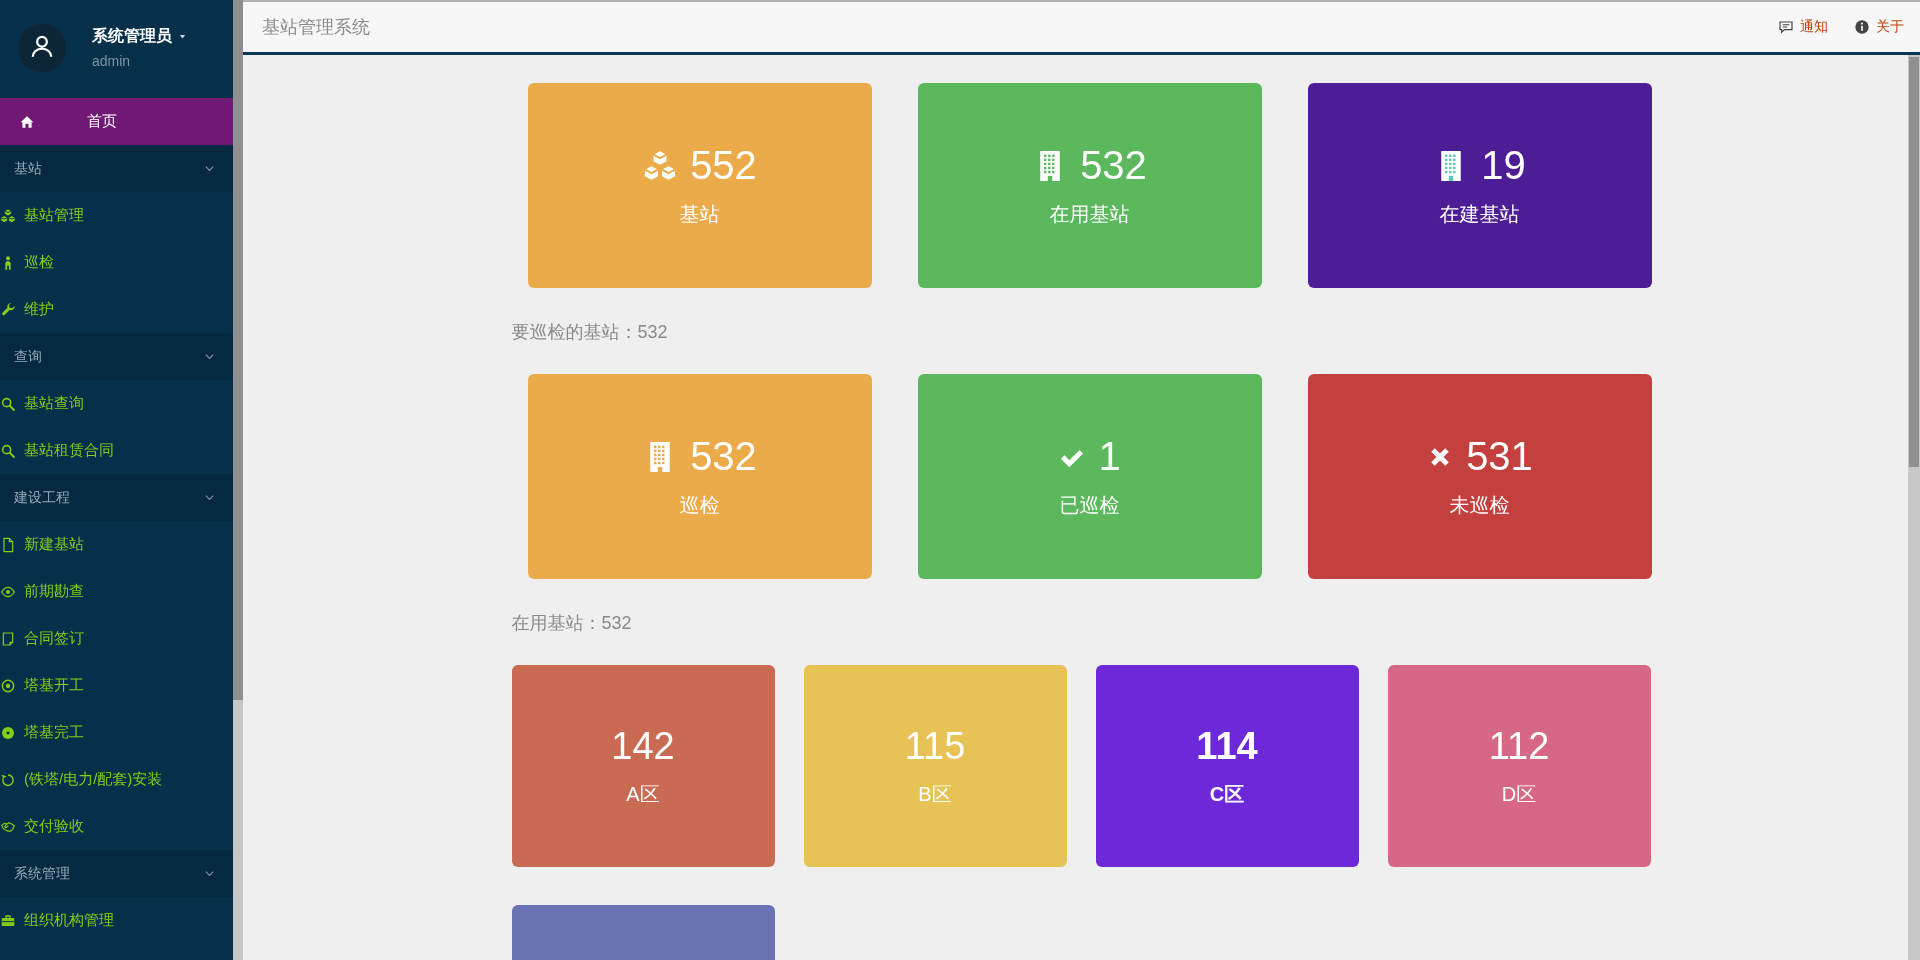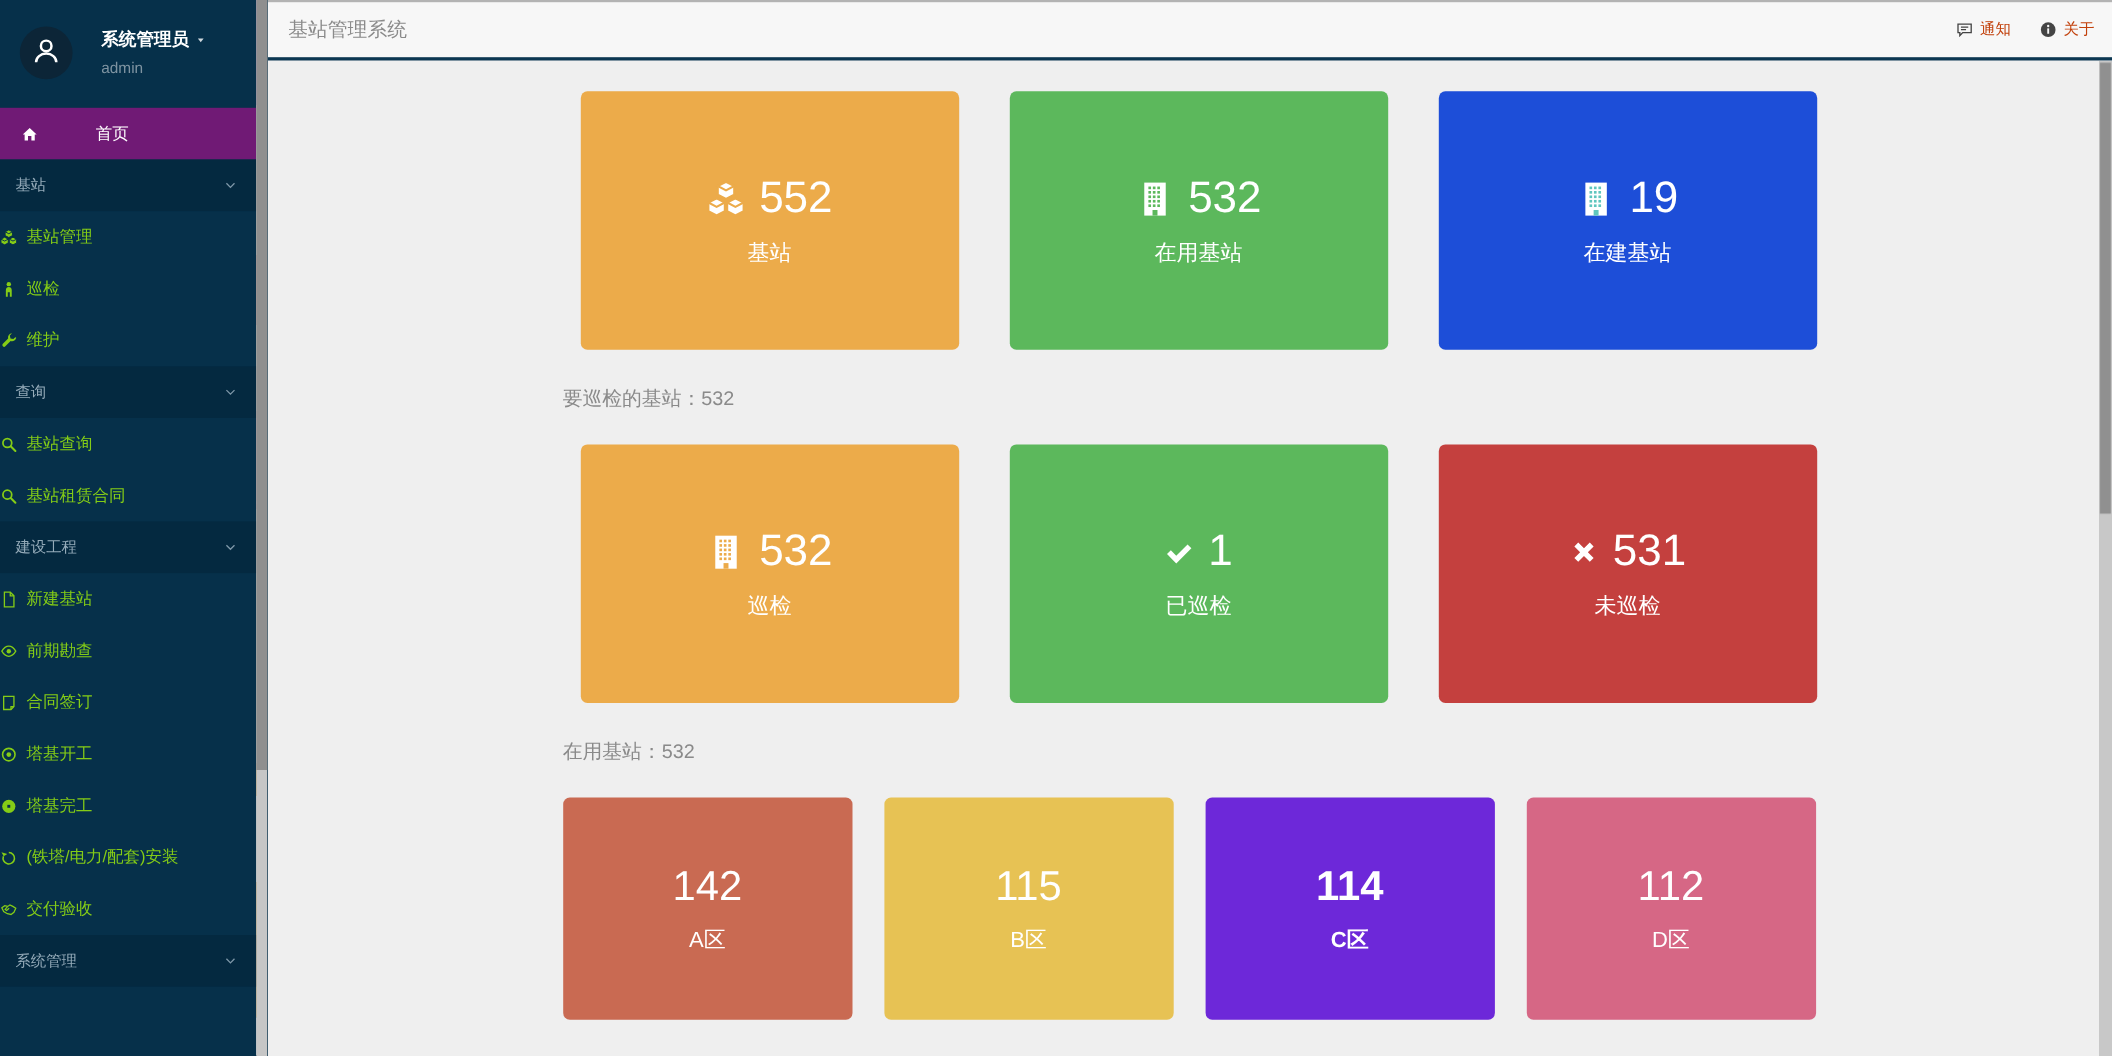--- a/index.html
+++ b/index.html
@@ -48,21 +48,21 @@
   .header-action { display:flex; align-items:center; gap:6px; color:#c2410c;
     font-size:14px; cursor:pointer; }
   .header-action .icon { width:16px; height:16px; color:#444; display:inline-flex; }
 
   .content { height:905px; overflow:hidden; padding-top:28px; position:relative; }
   .container { width:1140px; margin:0 auto; }
 
   .card-row { display:flex; gap:30px; }
   .card { border-radius:6px; color:#fff; display:flex; flex-direction:column;
     align-items:center; justify-content:center; cursor:pointer; }
-  .card-row.stats .card { width:360px; height:235px;margin-left:16px; }
+  .card-row.stats .card { width:360px; height:205px;margin-left:16px; }
   .card-row.zones { gap:29px; }
   .card-row.zones .card { width:263px; height:202px; }
   .card-row.partial { margin-top:38px; }
 
   .card-value { display:flex; align-items:center; gap:12px; font-size:40px; }
   .card-value .icon { display:inline-flex; }
   .card-value .icon svg { width:36px; height:36px; }
   .card-value .icon.check-icon svg, .card-value .icon.times-icon svg { width:28px; height:28px; }
   .card-label { font-size:20px; margin-top:13px; }
   .zones .card-value { font-size:38px; }
@@ -246,20 +246,30 @@
         </span>
         <span class="mi-label">交付验收</span>
       </div>
       <div class="menu-section">
         <span>系统管理</span>
         <span class="icon  chevron-down-icon">
           <svg viewBox="0 0 24 24">
             <path d="M4 8l8 8 8-8" fill="none" stroke="currentColor" stroke-width="2.6"></path>
           </svg>
         </span>
+      </div>
+      <div class="menu-item">
+        <span class="icon  briefcase-icon">
+          <svg viewBox="0 0 24 24">
+            <rect x="2.5" y="7.5" width="19" height="12" rx="1.5" fill="currentColor"></rect>
+            <path d="M9 7.5V4.5h6v3" fill="none" stroke="currentColor" stroke-width="2"></path>
+            <rect x="2.5" y="12.2" width="19" height="1.5" fill="#06304a"></rect>
+          </svg>
+        </span>
+        <span class="mi-label">组织机构管理</span>
       </div>
     </div>
 </div>
 
 <div class="side-scroll">
   <div class="thumb"></div>
 </div>
 
 <div class="main">
   <div class="header">
@@ -329,21 +339,21 @@
                     <rect x="10.7" y="15.200000000000001" width="1.6" height="1.6" fill="var(--card-bg,#06304a)"></rect>
                     <rect x="13.4" y="15.200000000000001" width="1.6" height="1.6" fill="var(--card-bg,#06304a)"></rect>
                     <rect x="10.5" y="18.6" width="3" height="3.4" fill="var(--card-bg,#06304a)"></rect>
                   </g>
                 </svg>
               </span>
               <span>532</span>
             </div>
             <div class="card-label">在用基站</div>
           </div>
-          <div class="card" style="background: #1d4ed8; --card-bg: #5fc6be;">
+          <div class="card" style="background: #4c1d95; --card-bg: #5fc6be;">
             <div class="card-value">
               <span class="icon  building-icon">
                 <svg viewBox="0 0 24 24">
                   <g>
                     <rect x="5.5" y="2" width="13" height="20" fill="currentColor"></rect>
                     <rect x="8" y="4.4" width="1.6" height="1.6" fill="var(--card-bg,#06304a)"></rect>
                     <rect x="10.7" y="4.4" width="1.6" height="1.6" fill="var(--card-bg,#06304a)"></rect>
                     <rect x="13.4" y="4.4" width="1.6" height="1.6" fill="var(--card-bg,#06304a)"></rect>
                     <rect x="8" y="7.1000000000000005" width="1.6" height="1.6" fill="var(--card-bg,#06304a)"></rect>
                     <rect x="10.7" y="7.1000000000000005" width="1.6" height="1.6" fill="var(--card-bg,#06304a)"></rect>

